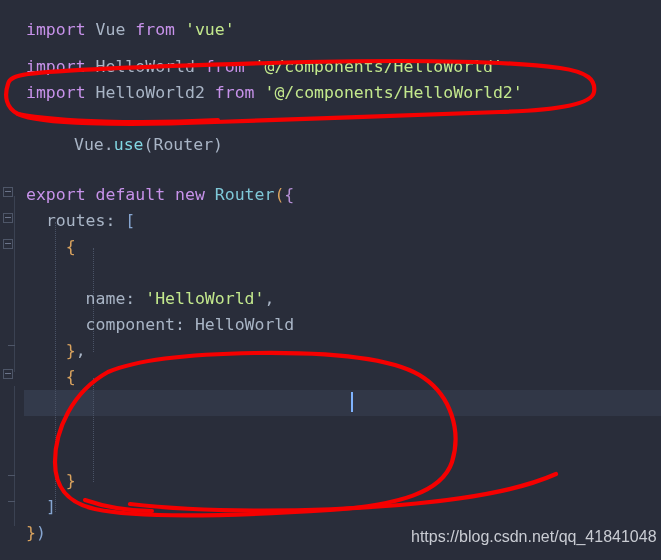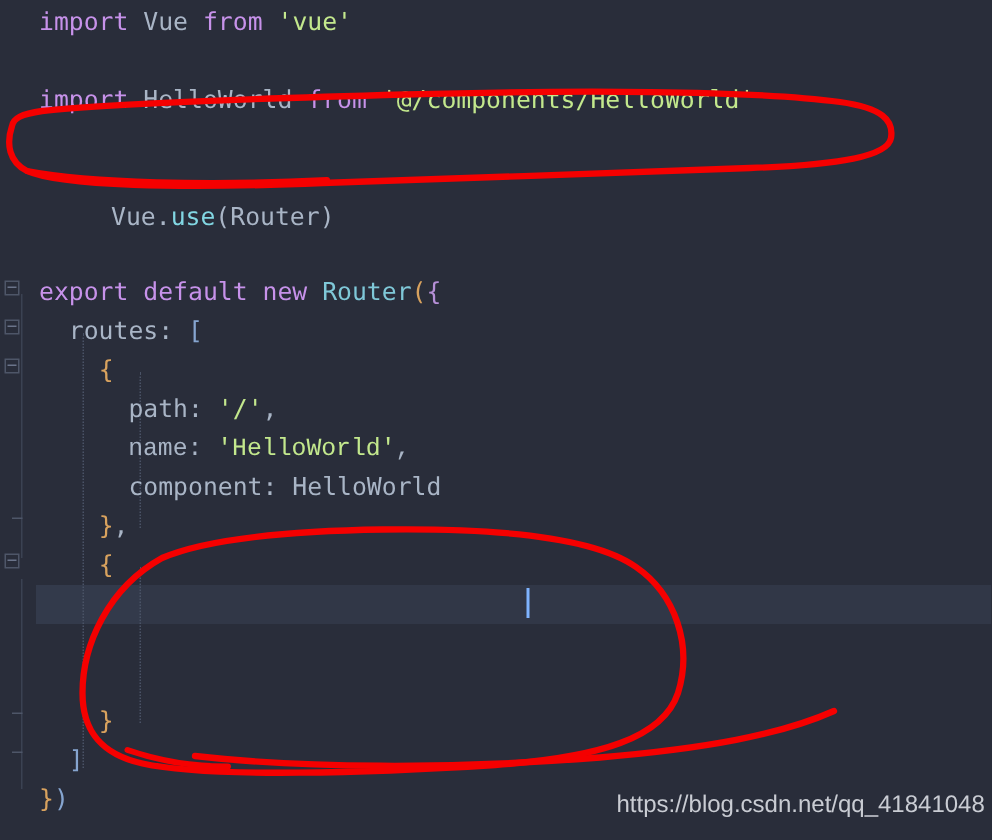--- a/index.html
+++ b/index.html
@@ -148,30 +148,30 @@
     <div class="fold-tick" style="top:345px;"></div>
     <div class="fold-tick" style="top:475px;"></div>
     <div class="fold-tick" style="top:501px;"></div>
   </div>
 
   <div class="indent-guide dotted" style="left:55px;top:222px;height:290px;"></div>
   <div class="indent-guide dotted" style="left:93px;top:248px;height:104px;"></div>
   <div class="indent-guide dotted" style="left:93px;top:378px;height:104px;"></div>
 
   <div class="code-layer" id="code-layer">
-      <div class="line" style="top: 2px; left: 26px;"><span class="kw">import</span><span class="punc"> </span><span class="ident">Vue</span><span class="punc"> </span><span class="kw">from</span><span class="punc"> </span><span class="str">'vue'</span></div>
+      <div class="line" style="top: 17px; left: 26px;"><span class="kw">import</span><span class="punc"> </span><span class="ident">Vue</span><span class="punc"> </span><span class="kw">from</span><span class="punc"> </span><span class="str">'vue'</span></div>
       <div class="line" style="top: 54px; left: 26px;"><span class="kw">import</span><span class="punc"> </span><span class="ident">HelloWorld</span><span class="punc"> </span><span class="kw">from</span><span class="punc"> </span><span class="str">'@/components/HelloWorld'</span></div>
+      <div class="line" style="top: 80px; left: 26px;"><span class="kw">import</span><span class="punc"> </span><span class="ident">HelloWorld2</span><span class="punc"> </span><span class="kw">from</span><span class="punc"> </span><span class="str">'@/components/HelloWorld2'</span></div>
       <div class="line" style="top: 106px; left: 26px;"></div>
       <div class="line" style="top: 132px; left: 26px; margin-left: 48px;"><span class="ident">Vue</span><span class="punc">.</span><span class="fn">use</span><span class="punc">(</span><span class="ident">Router</span><span class="punc">)</span></div>
       <div class="line" style="top: 158px; left: 26px;"></div>
       <div class="line" style="top: 208px; left: 26px;"><span class="punc">  </span><span class="ident">routes</span><span class="punc">: </span><span class="b-blue">[</span></div>
       <div class="line" style="top: 182px; left: 26px;"><span class="kw">export</span><span class="punc"> </span><span class="kw">default</span><span class="punc"> </span><span class="kw">new</span><span class="punc"> </span><span class="cls">Router</span><span class="b-yellow">(</span><span class="b-purple">{</span></div>
       <div class="line" style="top: 234px; left: 26px;"><span class="punc">    </span><span class="b-yellow">{</span></div>
-      <div class="line" style="top: 260px; left: 26px;"><span class="punc">      </span><span class="ident">path</span><span class="punc">: </span><span class="str">'/'</span><span class="punc">,</span></div>
-      <div class="line" style="top: 286px; left: 26px; font-family: Liberation Mono, monospace;"><span class="punc">      </span><span class="ident">name</span><span class="punc">: </span><span class="str">'HelloWorld'</span><span class="punc">,</span></div>
+      <div class="line" style="top: 286px; left: 26px;"><span class="punc">      </span><span class="ident">name</span><span class="punc">: </span><span class="str">'HelloWorld'</span><span class="punc">,</span></div>
       <div class="line" style="top: 312px; left: 26px;"><span class="punc">      </span><span class="ident">component</span><span class="punc">: </span><span class="ident">HelloWorld</span></div>
       <div class="line" style="top: 338px; left: 26px;"><span class="punc">    </span><span class="b-yellow">}</span><span class="punc">,</span></div>
       <div class="line" style="top: 364px; left: 26px;"><span class="punc">    </span><span class="b-yellow">{</span></div>
       <div class="line" style="top: 468px; left: 26px;"><span class="punc">    </span><span class="b-yellow">}</span></div>
       <div class="line" style="top: 494px; left: 26px;"><span class="punc">  </span><span class="b-blue">]</span></div>
       <div class="line" style="top: 520px; left: 26px;"><span class="b-yellow">}</span><span class="b-blue">)</span></div>
     </div>
 
   <div class="caret" id="caret" style="left: 351px; top: 392px;"></div>
 

